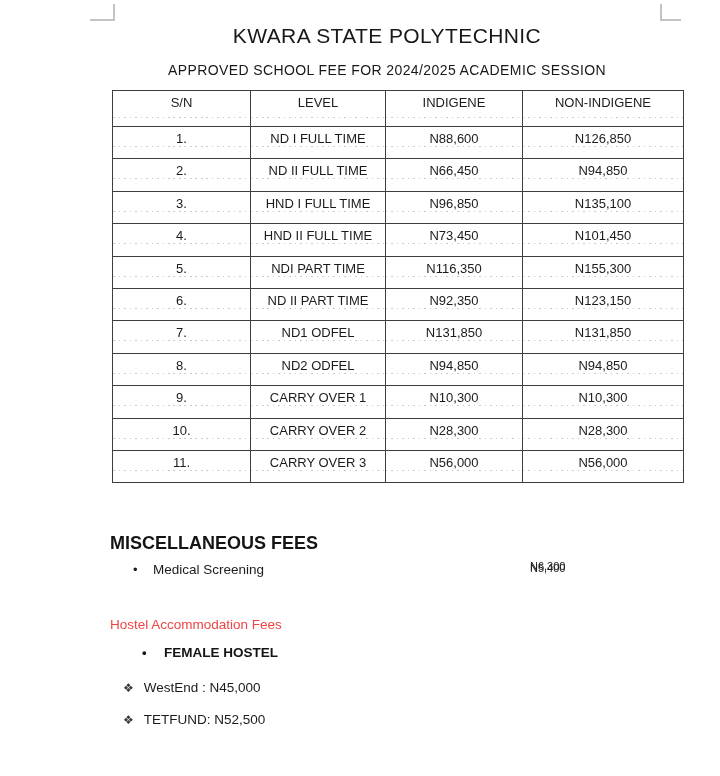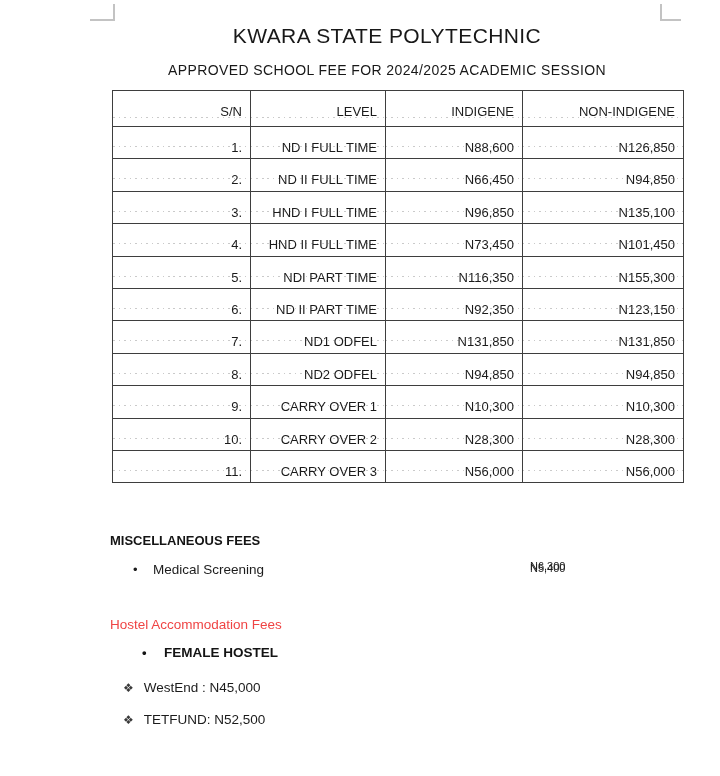--- a/index.html
+++ b/index.html
@@ -34,39 +34,39 @@
     width:571px; table-layout:fixed;
     border-collapse:collapse;
     font-size:13px; color:#1b1b1b;
   }
   table.fees col.c1 { width:138px; }
   table.fees col.c2 { width:135px; }
   table.fees col.c3 { width:137px; }
   table.fees col.c4 { width:161px; }
   table.fees th, table.fees td {
     border:1px solid #3e3e3e;
-    text-align:right; vertical-align:top;
-    padding:13px 8px 0 8px;
+    text-align:center; vertical-align:top;
+    padding:4px 8px 0 8px;
     font-weight:normal;
     
     background-image:repeating-linear-gradient(to right,#cacaca 0 1.5px,transparent 1.5px 5.5px);
     background-size:100% 1px;
     background-repeat:no-repeat;
     background-position:0 19px;
   }
   table.fees thead th { height:36px; background-position:0 26px; }
   table.fees tbody tr { height:32.4px; }
 
   .note-line {
     position:absolute; left:88px; top:507px;
     font-size:13.5px; color:#1b1b1b;
   }
   .misc-heading {
     position:absolute; left:83px; top:533px;
-    font-size:13px; font-weight:bold; color:#141414;
+    font-size:18px; font-weight:bold; color:#141414;
   }
   .misc-item { position:absolute; left:106px; font-size:13.5px; }
   .misc-item .dot { display:inline-block; width:9px; margin-right:11px; font-size:13px; }
   .misc-item.i1 { top:562px; }
   .misc-item.i2 { top:590px; }
   .misc-amount { position:absolute; left:503px; font-size:11px; }
   .misc-amount.a1 { top:562px; }
   .misc-amount.a2 { top:560px; }
 
   .hostel-heading {

